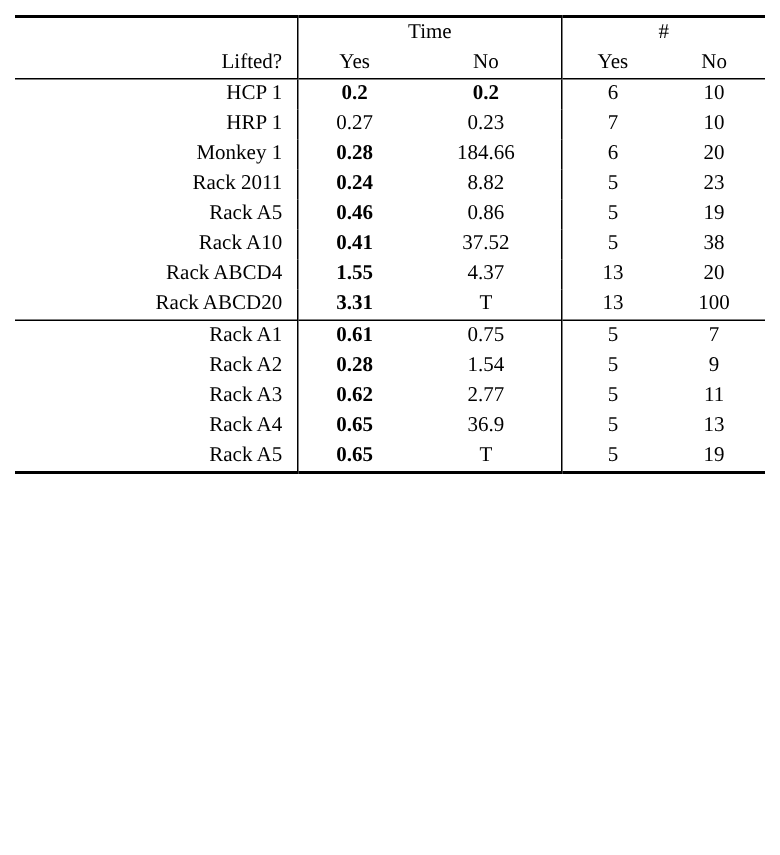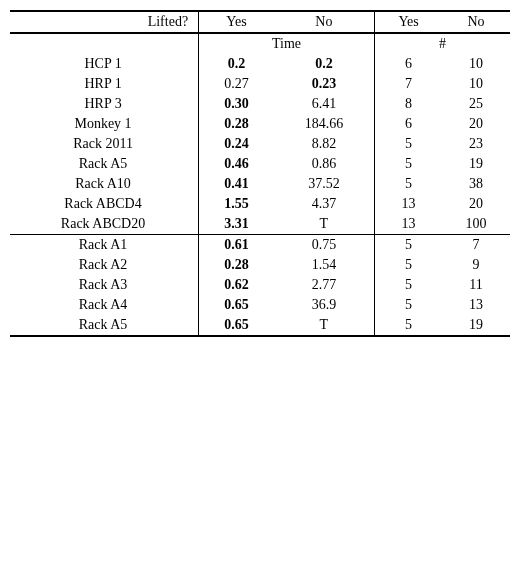--- a/index.html
+++ b/index.html
@@ -18,66 +18,59 @@
       border-collapse: collapse;
       width: 500px;
     }
     th, td {
       padding: 2px 8px;
       text-align: center;
       font-size: 14px;
       white-space: nowrap;
     }
     td.label-col {
-      text-align: center;
+      text-align: right;
       padding-right: 10px;
     }
     thead tr:first-child th {
       border-top: 2px solid #000;
     }
   </style>
 </head>
 <body>
 
 <table>
   <thead>
+    <tr style="border-top: 2px solid #000;">
+      <th style="border-top:2px solid #000;"></th>
+      <th colspan="2" style="border-top:2px solid #000; border-left:1px solid #000; font-weight:normal;">Time</th>
+      <th colspan="2" style="border-top:2px solid #000; border-left:1px solid #000; font-weight:normal;">#</th>
+    </tr>
     <tr>
       <th style="text-align:right; padding-right:10px; font-weight:normal; border-bottom:1.5px solid #000;">Lifted?</th>
       <th style="font-weight:normal; border-left:1px solid #000; border-bottom:1.5px solid #000;">Yes</th>
       <th style="font-weight:normal; border-bottom:1.5px solid #000;">No</th>
       <th style="font-weight:normal; border-left:1px solid #000; border-bottom:1.5px solid #000;">Yes</th>
       <th style="font-weight:normal; border-bottom:1.5px solid #000;">No</th>
-    </tr>
-    <tr style="border-top: 2px solid #000;">
-      <th style="border-top:2px solid #000;"></th>
-      <th colspan="2" style="border-top:2px solid #000; border-left:1px solid #000; font-weight:normal;">Time</th>
-      <th colspan="2" style="border-top:2px solid #000; border-left:1px solid #000; font-weight:normal;">#</th>
     </tr>
   </thead>
   <tbody id="section1-body">
   <tr>
         <td class="label-col">HCP 1</td>
         <td style="border-left: 1px solid rgb(0, 0, 0); font-weight: bold;">0.2</td>
         <td style="font-weight: bold;">0.2</td>
         <td style="border-left: 1px solid rgb(0, 0, 0);">6</td>
         <td>10</td>
       </tr>
       <tr>
         <td class="label-col">HRP 1</td>
         <td style="border-left: 1px solid rgb(0, 0, 0);">0.27</td>
-        <td style="font-weight: bold; margin-top: 30px;">0.23</td>
+        <td style="font-weight: normal; margin-top: 30px;">0.23</td>
         <td style="border-left: 1px solid rgb(0, 0, 0);">7</td>
         <td>10</td>
-      </tr>
-      <tr>
-        <td class="label-col">HRP 3</td>
-        <td style="border-left: 1px solid rgb(0, 0, 0); font-weight: bold;">0.30</td>
-        <td>6.41</td>
-        <td style="border-left: 1px solid rgb(0, 0, 0);">8</td>
-        <td>25</td>
       </tr>
       <tr>
         <td class="label-col">Monkey 1</td>
         <td style="border-left: 1px solid rgb(0, 0, 0); font-weight: bold;">0.28</td>
         <td>184.66</td>
         <td style="border-left: 1px solid rgb(0, 0, 0);">6</td>
         <td>20</td>
       </tr>
       <tr>
         <td class="label-col">Rack 2011</td>

